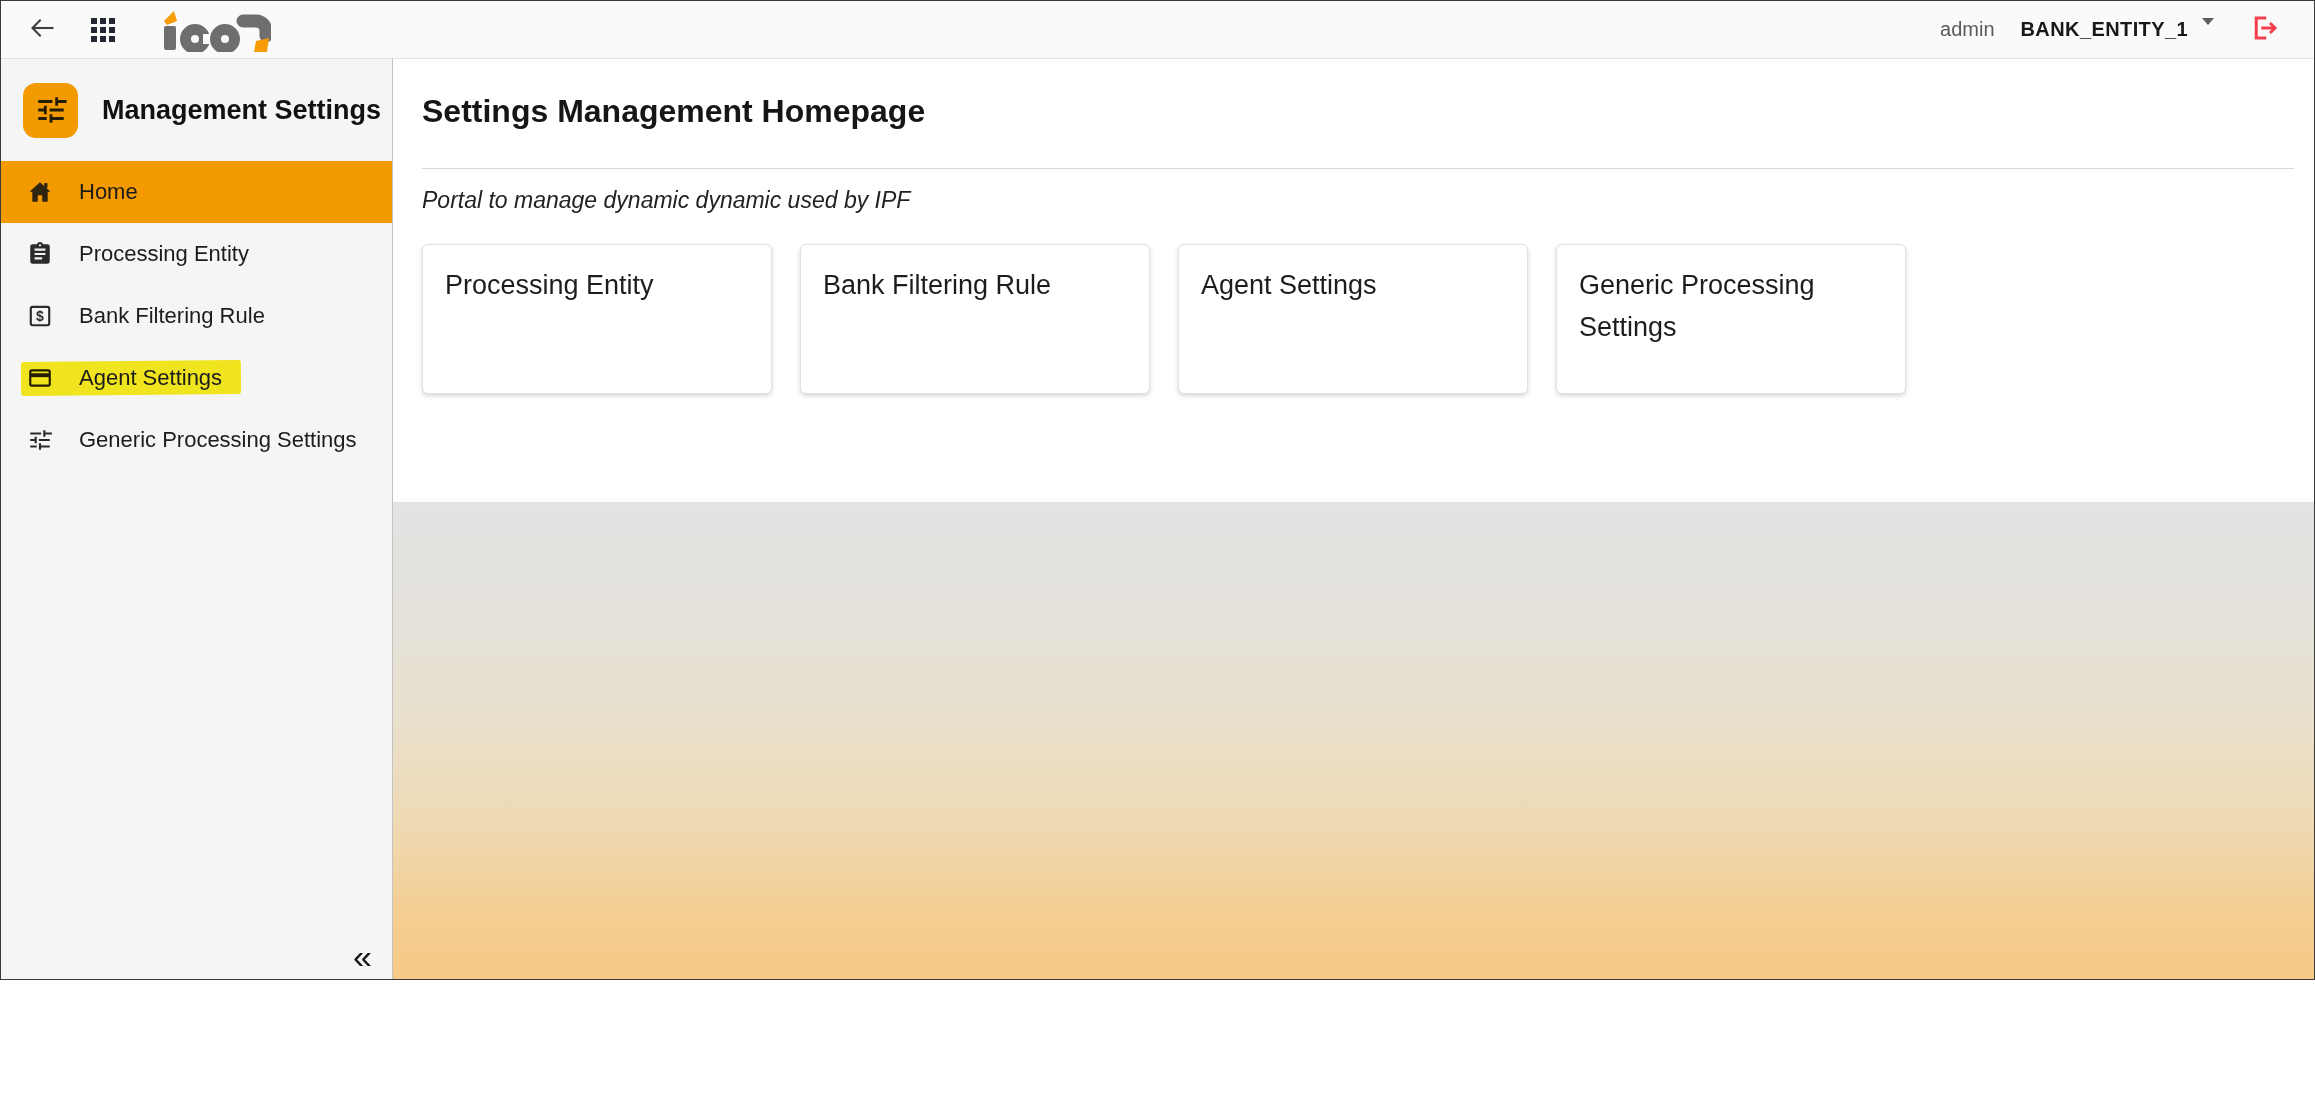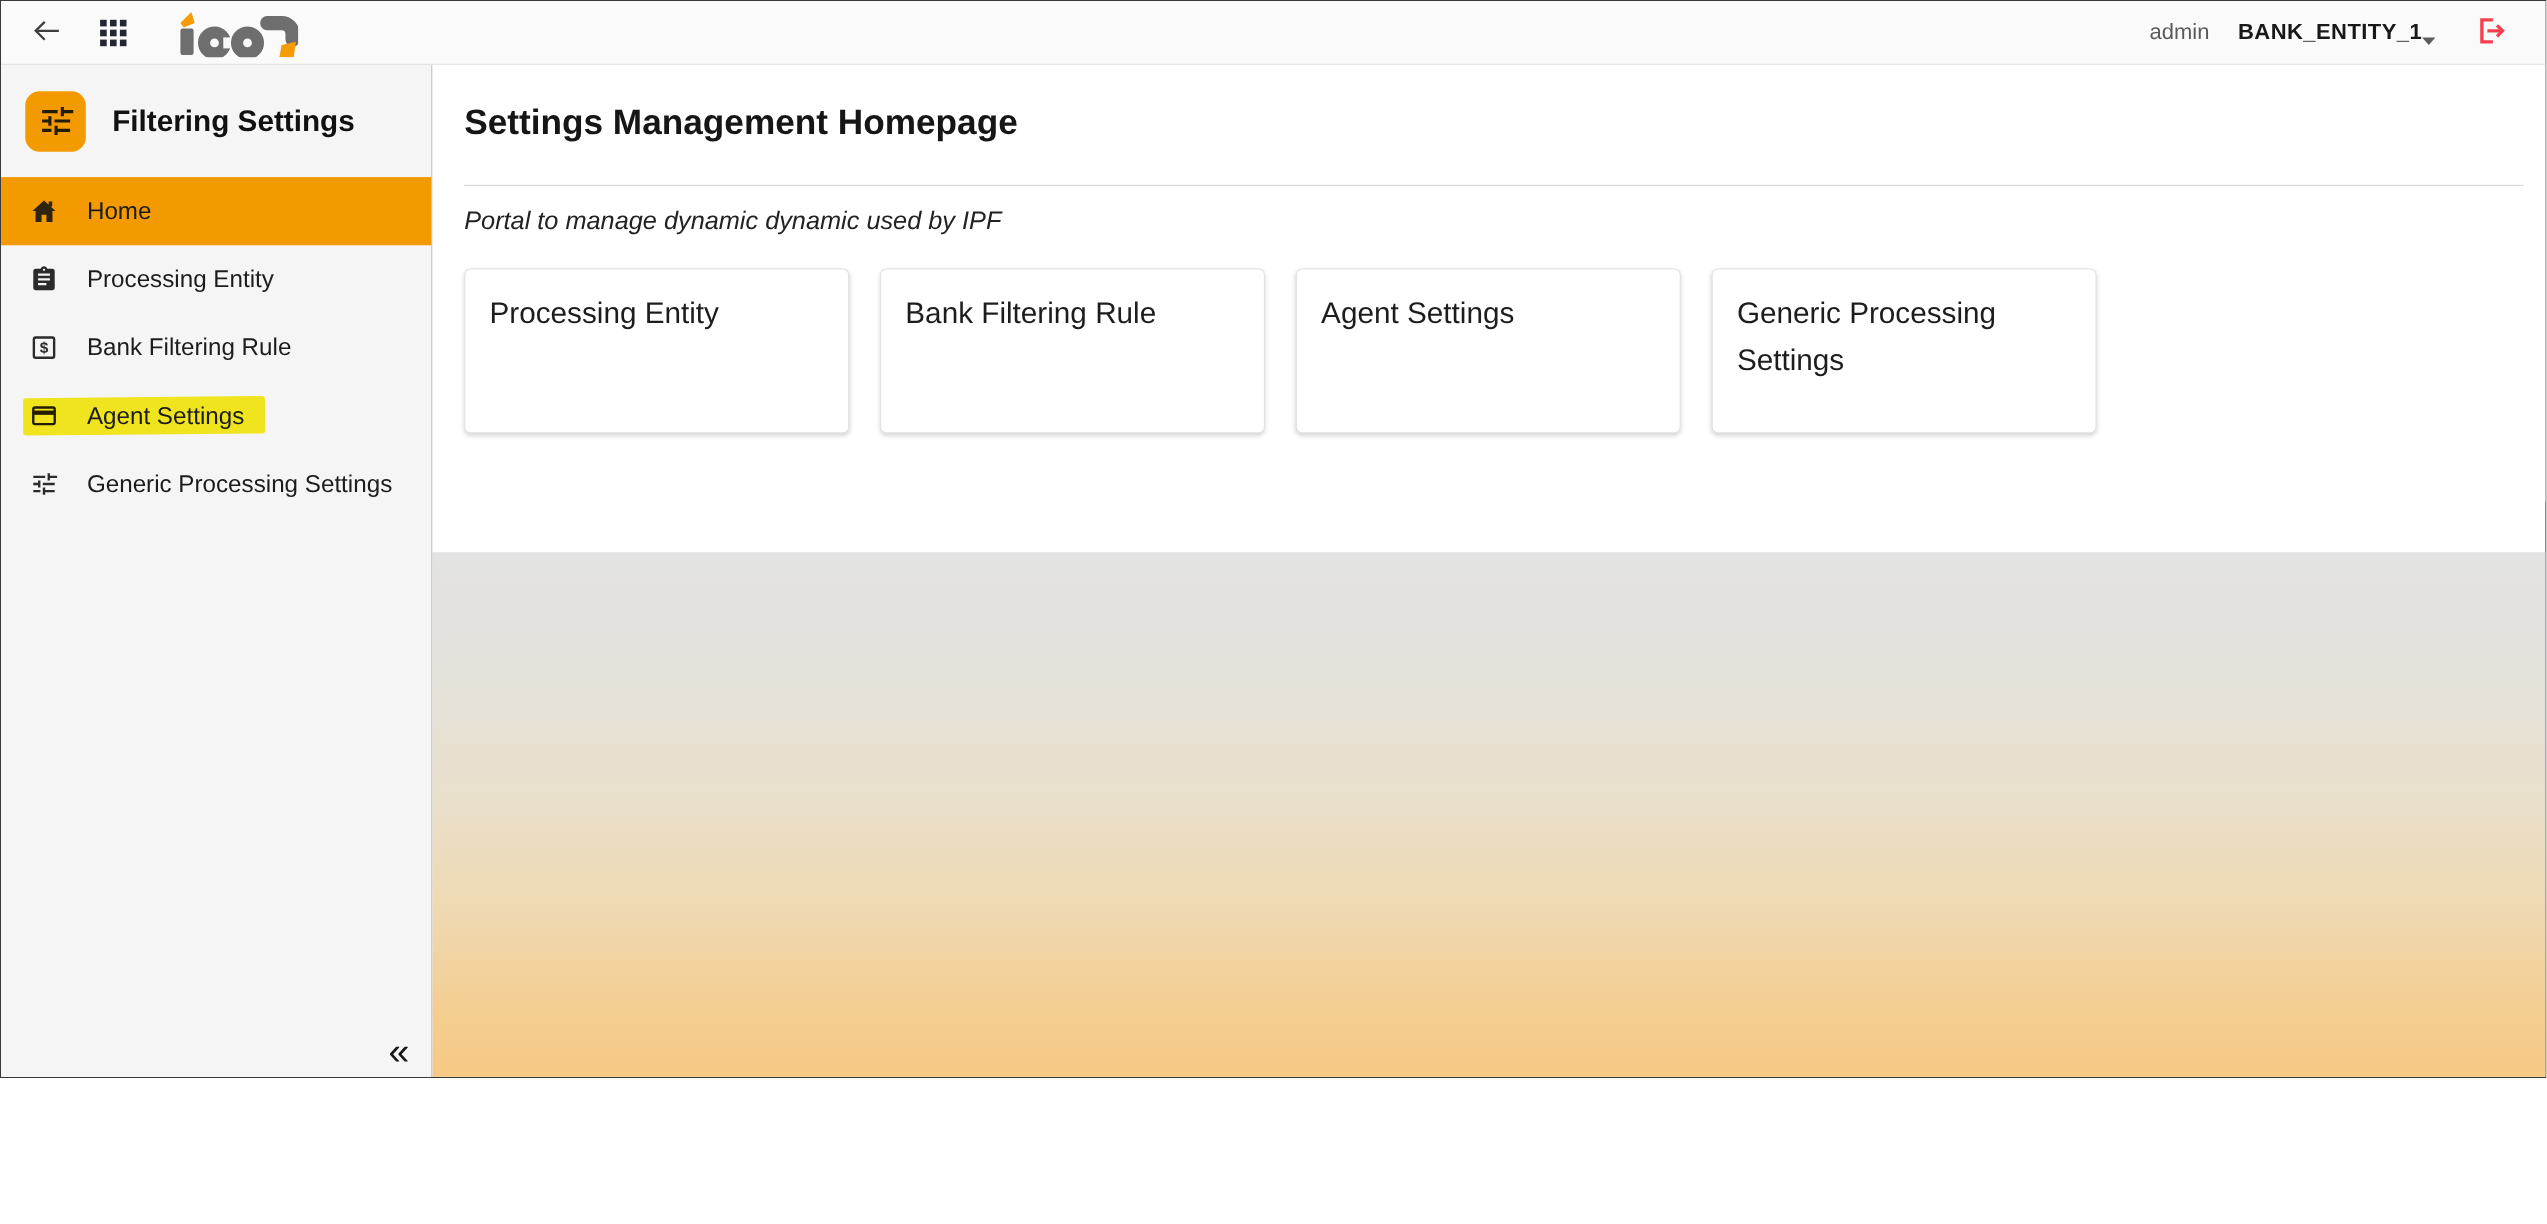--- a/index.html
+++ b/index.html
@@ -28,21 +28,21 @@
   .iconbtn { background: none; border: none; cursor: pointer; display: flex; align-items: center; justify-content: center; padding: 4px; }
   .back-btn { margin-left: 0; }
   .grid-btn { margin-left: 26px; }
   .grid-ic { display: grid; grid-template-columns: repeat(3, 6px); grid-template-rows: repeat(3, 6px); gap: 3px; }
   .grid-ic i { background: #232733; display: block; }
   .logo { margin-left: 42px; display: flex; align-items: center; }
   .topbar-spacer { flex: 1; }
   .user-role { font-size: 20px; color: #5a5a5a; margin-right: 26px; }
   .entity-btn {
     background: none; border: none; cursor: pointer;
-    display: flex; align-items: flex-end; 
+    display: flex; align-items: flex-start; gap: 14px;
     font-family: "Liberation Sans", sans-serif;
   }
   .entity-name { font-size: 20px; font-weight: 700; color: #181818; letter-spacing: 0.4px; }
   .caret { width: 0; height: 0; border-left: 6px solid transparent; border-right: 6px solid transparent; border-top: 7px solid #5c5c5c; display: inline-block; }
   .logout-btn { margin-left: 32px; }
 
   
   .app { flex: 1; display: flex; min-height: 0; }
 
   
@@ -176,21 +176,21 @@
 
   <div class="app">
 
     <aside class="sidebar">
       <div class="sidebar-header">
         <span class="app-icon">
           <svg width="34" height="34" viewBox="0 0 24 24" fill="#241d06">
             <path d="M3 17v2h6v-2H3zM3 5v2h10V5H3zm10 16v-2h8v-2h-8v-2h-2v6h2zM7 9v2H3v2h4v2h2V9H7zm14 4v-2H11v2h10zm-6-4h2V7h6V5h-6V3h-2v6z"></path>
           </svg>
         </span>
-        <span class="sidebar-title">Filtering Settings</span>
+        <span class="sidebar-title">Management Settings</span>
       </div>
 
       <nav>
         <a class="nav-item active">
           <span class="nav-ic">
             <svg width="28" height="28" viewBox="0 0 24 24" fill="#2e2410">
               <rect x="15.6" y="4.4" width="2.8" height="4"></rect>
               <path d="M3 11.8 L12 3.6 L21 11.8 H18.6 V20.4 H13.9 V14.7 H10.1 V20.4 H5.4 V11.8 Z"></path>
             </svg>
           </span>

